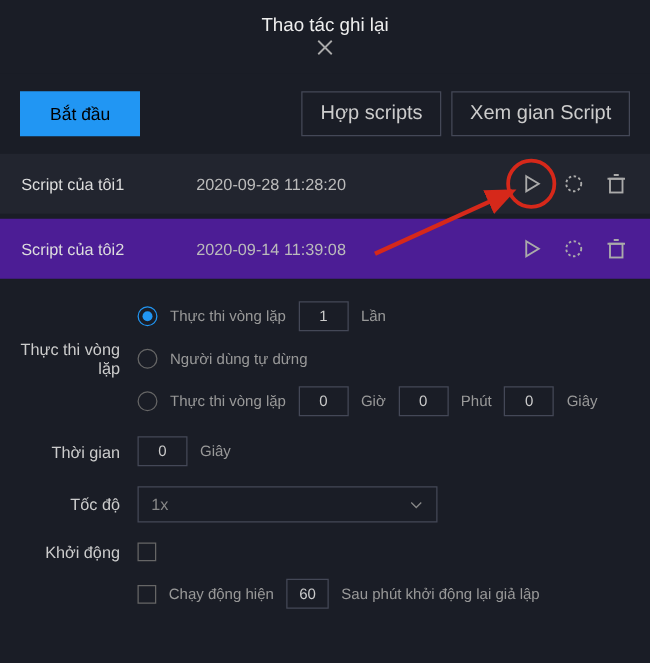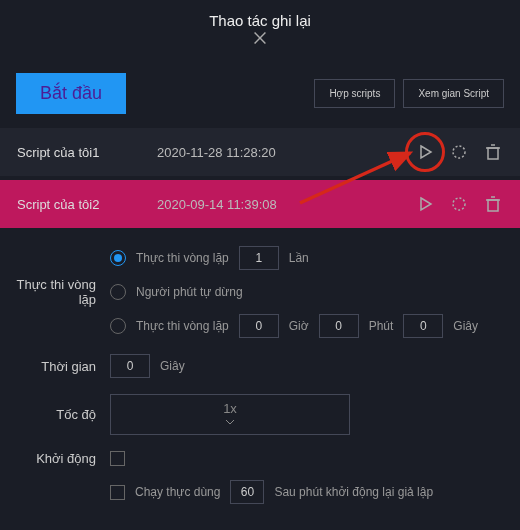--- a/index.html
+++ b/index.html
@@ -13,33 +13,33 @@
   display: flex; justify-content: space-between; align-items: center;
   padding: 12px 16px; background: #1a1d26; flex-direction: column;
 }
 .titlebar .title { font-size: 15px; color: #eee; }
 .titlebar .close { width: 18px; height: 18px; cursor: pointer; color: #aaa; }
 .toolbar {
   display: flex; justify-content: space-between; align-items: center;
   padding: 14px 16px;
 }
 .btn-primary {
-  background: #2196f3; color: #4c1d95; border: none;
-  padding: 10px 24px; font-size: 18px; cursor: pointer;
+  background: #2196f3; color: #000000; border: none;
+  padding: 10px 24px; font-size: 14px; cursor: pointer;
 }
 .btn-secondary {
   background: transparent; border: 1px solid #444857; color: #ccc;
-  padding: 8px 14px; font-size: 10px; cursor: pointer; margin-left: 8px;
+  padding: 8px 14px; font-size: 16px; cursor: pointer; margin-left: 8px;
 }
 .btn-group { display: flex; }
 .script-row {
   display: flex; align-items: center; justify-content: space-between;
   padding: 14px 17px; background: #22252f; margin-bottom: 4px;
 }
-.script-row.alt { background: #be185d; }
+.script-row.alt { background: #4c1d95; }
 .script-name { flex: 0 0 140px; color: #ddd; }
 .script-time { flex: 1; text-align: left; color: #bbb; font-size: 13px; }
 .script-actions { display: flex; gap: 14px; align-items: center; }
 .icon-btn { width: 20px; height: 20px; cursor: pointer; color: #aaa; display: flex; align-items: center; justify-content: center; }
 .play-highlight {
   position: relative;
 }
 .play-highlight::before {
   content: ""; position: absolute; width: 34px; height: 34px;
   border: 3px solid #d6281a; border-radius: 50%;
@@ -52,21 +52,21 @@
 .settings { padding: 14px 16px 0 0; }
 .setting-row { display: flex; align-items: center; margin-bottom: 16px; }
 .setting-label { width: 110px; text-align: right; color: #ccc; padding-right: 14px; font-size: 13px; }
 .radios { display: flex; flex-direction: column; gap: 14px; }
 .radio-line { display: flex; align-items: center; gap: 10px; }
 .radio { width: 16px; height: 16px; border: 1px solid #666; border-radius: 50%; display: inline-flex; align-items: center; justify-content: center; cursor: pointer; }
 .radio.checked { border-color: #2196f3; }
 .radio.checked::after { content: ""; width: 8px; height: 8px; background: #2196f3; border-radius: 50%; }
 .num-input { width: 40px; padding: 4px; background: transparent; border: 1px solid #444857; color: #ccc; text-align: center; font-size: 12px; }
 .num-input.wide { width: 34px; }
-.select-box { width: 240px; padding: 6px 10px; border: 1px solid #444857; background: transparent; color: #888; display: flex; justify-content: space-between; align-items: center; cursor: pointer; flex-direction: column; }
+.select-box { width: 240px; padding: 6px 10px; border: 1px solid #444857; background: transparent; color: #888; display: flex; justify-content: space-between; align-items: center; cursor: pointer; }
 .checkbox { width: 15px; height: 15px; border: 1px solid #666; display: inline-block; cursor: pointer; }
 .inline-text { color: #999; font-size: 12px; }
 svg { width: 100%; height: 100%; }
 </style>
 </head>
 <body>
 
 <div class="titlebar">
   <span class="title">Thao tác ghi lại</span>
   <span class="close">
@@ -80,21 +80,21 @@
 <div class="toolbar">
   <button class="btn-primary">Bắt đầu</button>
   <div class="btn-group">
     <button class="btn-secondary">Hợp scripts</button>
     <button class="btn-secondary">Xem gian Script</button>
   </div>
 </div>
 
 <div class="script-row">
   <span class="script-name">Script của tôi1</span>
-  <span class="script-time">2020-11-28 11:28:20</span>
+  <span class="script-time">2020-09-28 11:28:20</span>
   <div class="script-actions">
     <span class="icon-btn play-highlight">
       <svg viewBox="0 0 20 20" fill="none" stroke="currentColor" stroke-width="1.5">
           <polygon points="6,4 16,10 6,16"></polygon>
         </svg>
     </span>
     <span class="icon-btn">
       <svg viewBox="0 0 20 20" fill="none" stroke="currentColor" stroke-width="1.5">
           <circle cx="10" cy="10" r="6" stroke-dasharray="2 2"></circle>
         </svg>
@@ -147,21 +147,21 @@
     <div class="setting-label">Thực thi vòng lặp</div>
     <div class="radios">
       <div class="radio-line">
         <span class="radio checked"></span>
         <span class="inline-text">Thực thi vòng lặp</span>
         <input class="num-input" value="1" style="">
         <span class="inline-text">Lần</span>
       </div>
       <div class="radio-line">
         <span class="radio"></span>
-        <span class="inline-text">Người phút tự dừng</span>
+        <span class="inline-text">Người dùng tự dừng</span>
       </div>
       <div class="radio-line">
         <span class="radio"></span>
         <span class="inline-text">Thực thi vòng lặp</span>
         <input class="num-input" value="0" style="">
         <span class="inline-text">Giờ</span>
         <input class="num-input" value="0" style="">
         <span class="inline-text">Phút</span>
         <input class="num-input" value="0" style="">
         <span class="inline-text">Giây</span>
@@ -190,19 +190,19 @@
   </div>
 
   <div class="setting-row" style="align-items:flex-start;">
     <div class="setting-label">Khởi động</div>
     <div class="radios">
       <div class="radio-line">
         <span class="checkbox"></span>
       </div>
       <div class="radio-line">
         <span class="checkbox"></span>
-        <span class="inline-text">Chạy thực dùng</span>
+        <span class="inline-text">Chạy động hiện</span>
         <input class="num-input wide" value="60" style="">
         <span class="inline-text">Sau phút khởi động lại giả lập</span>
       </div>
     </div>
   </div>
 </div>
 
 </body></html>

